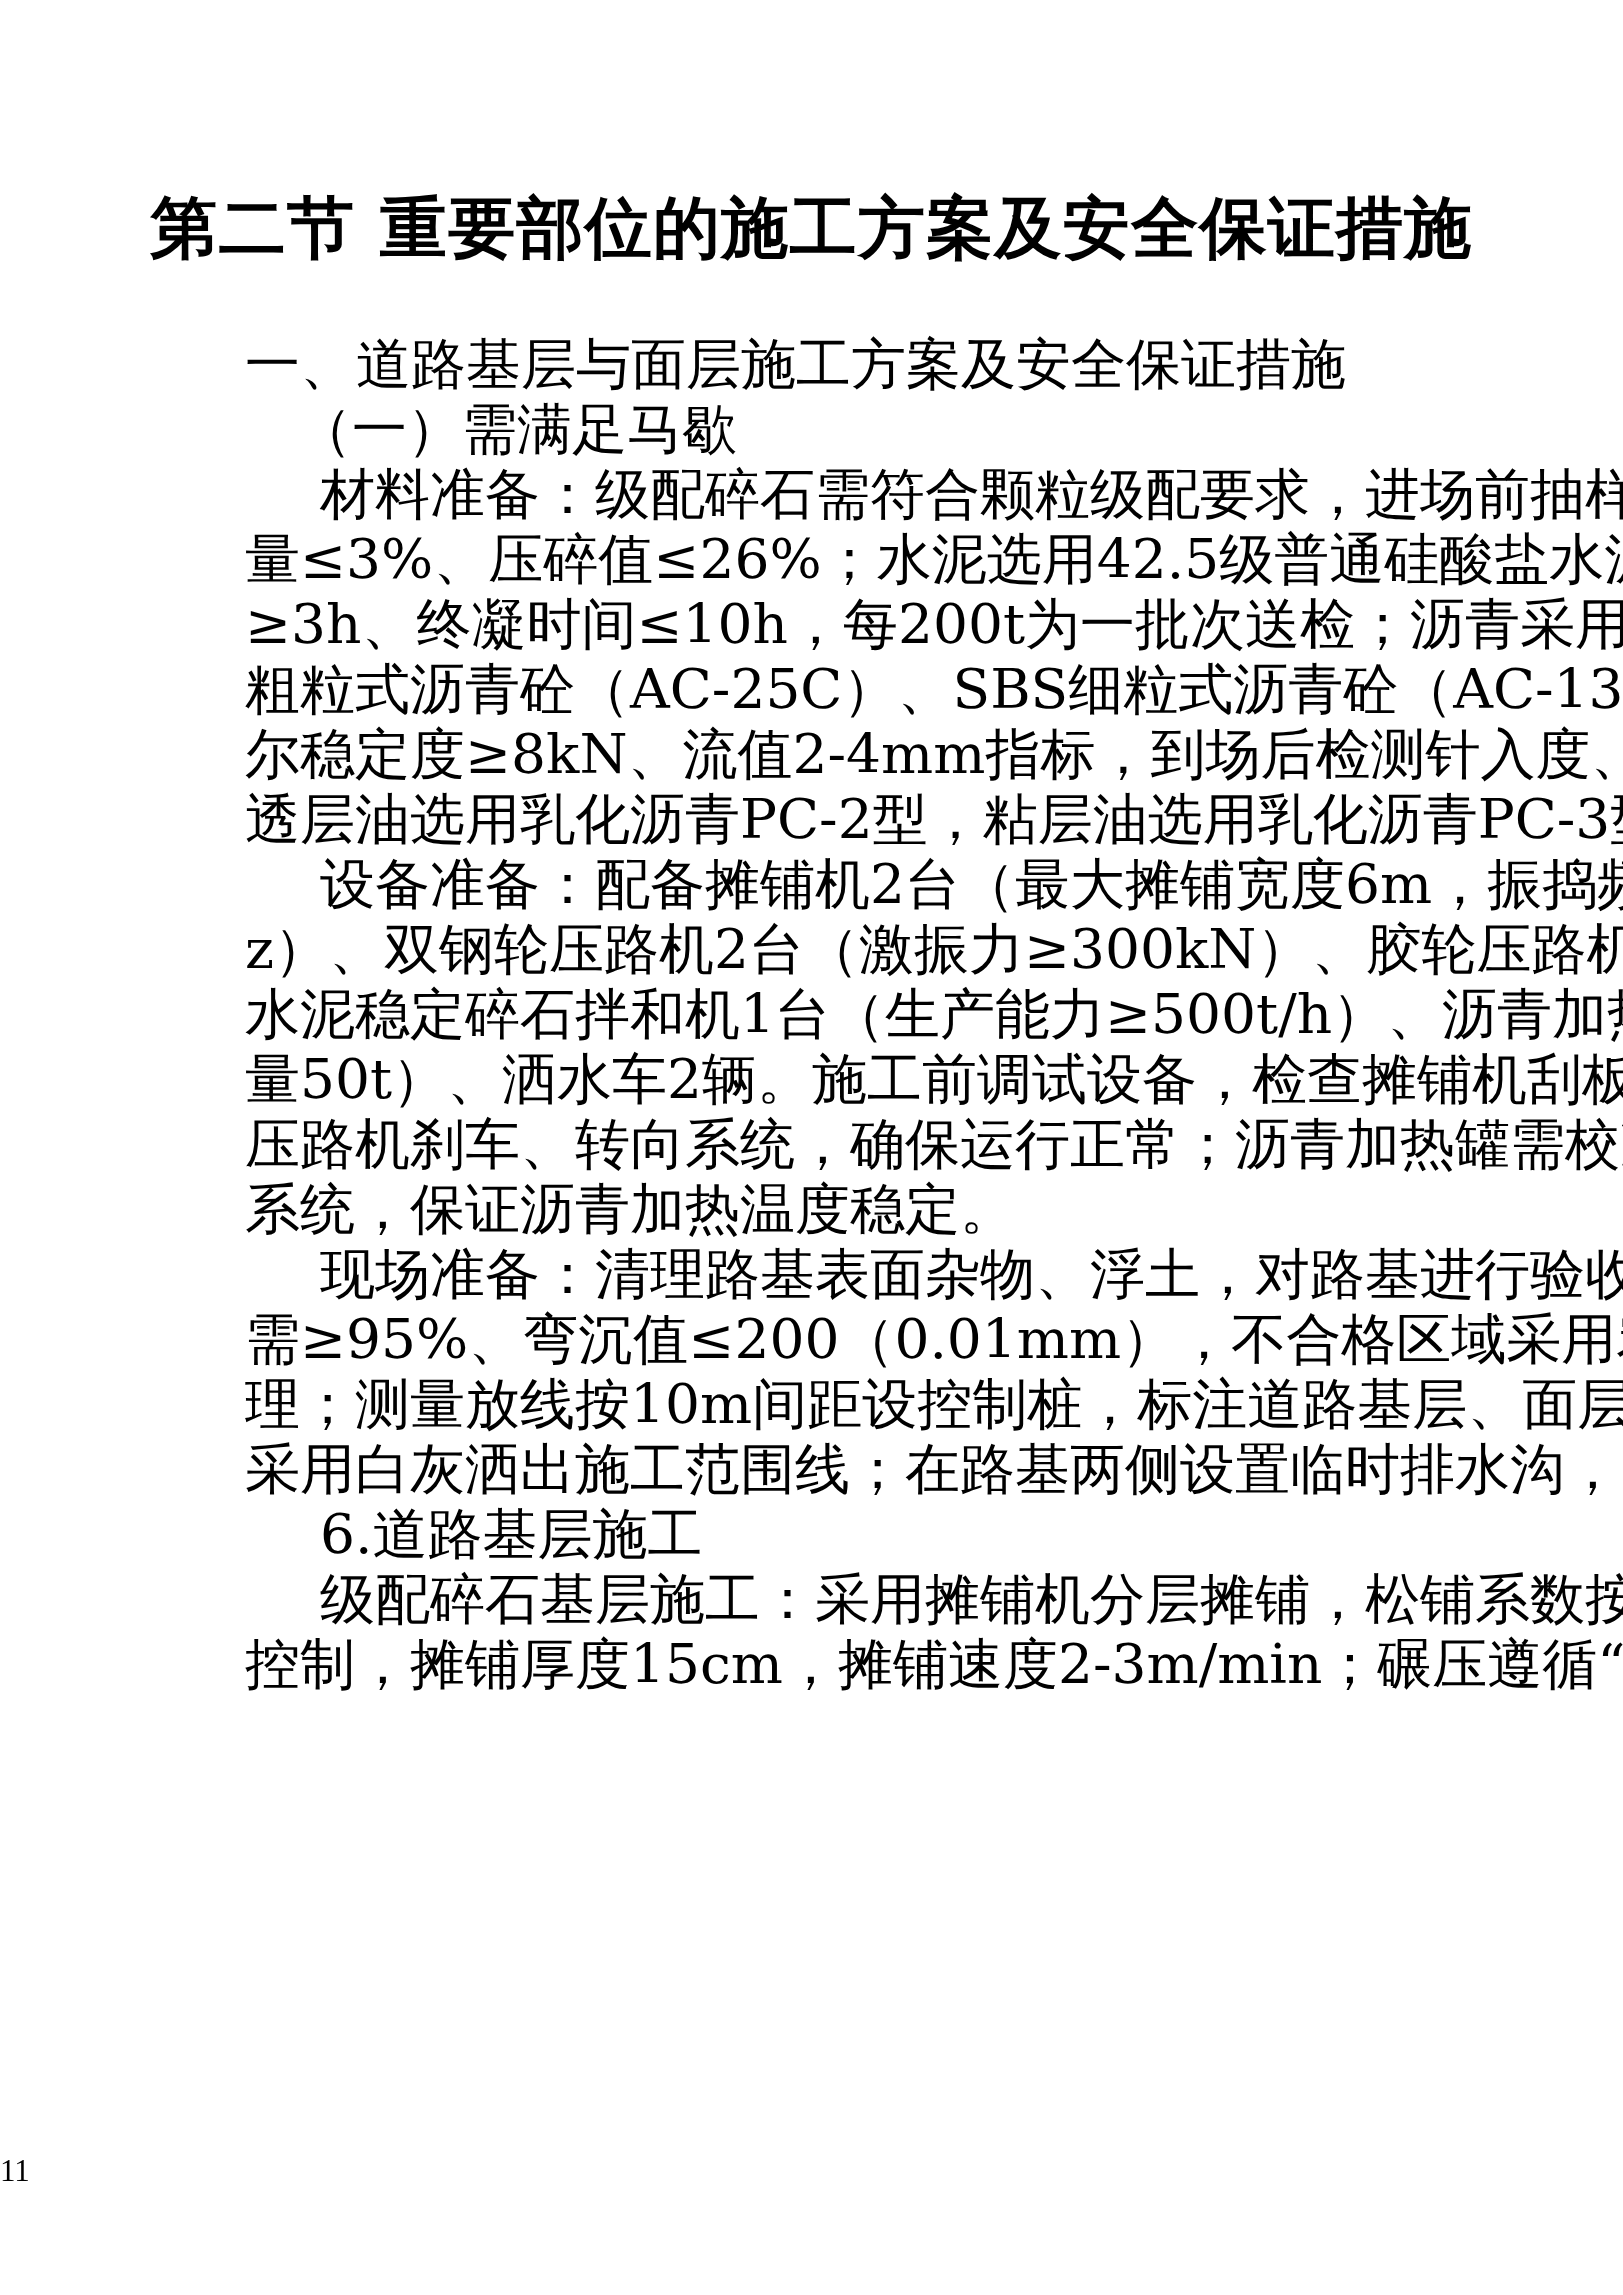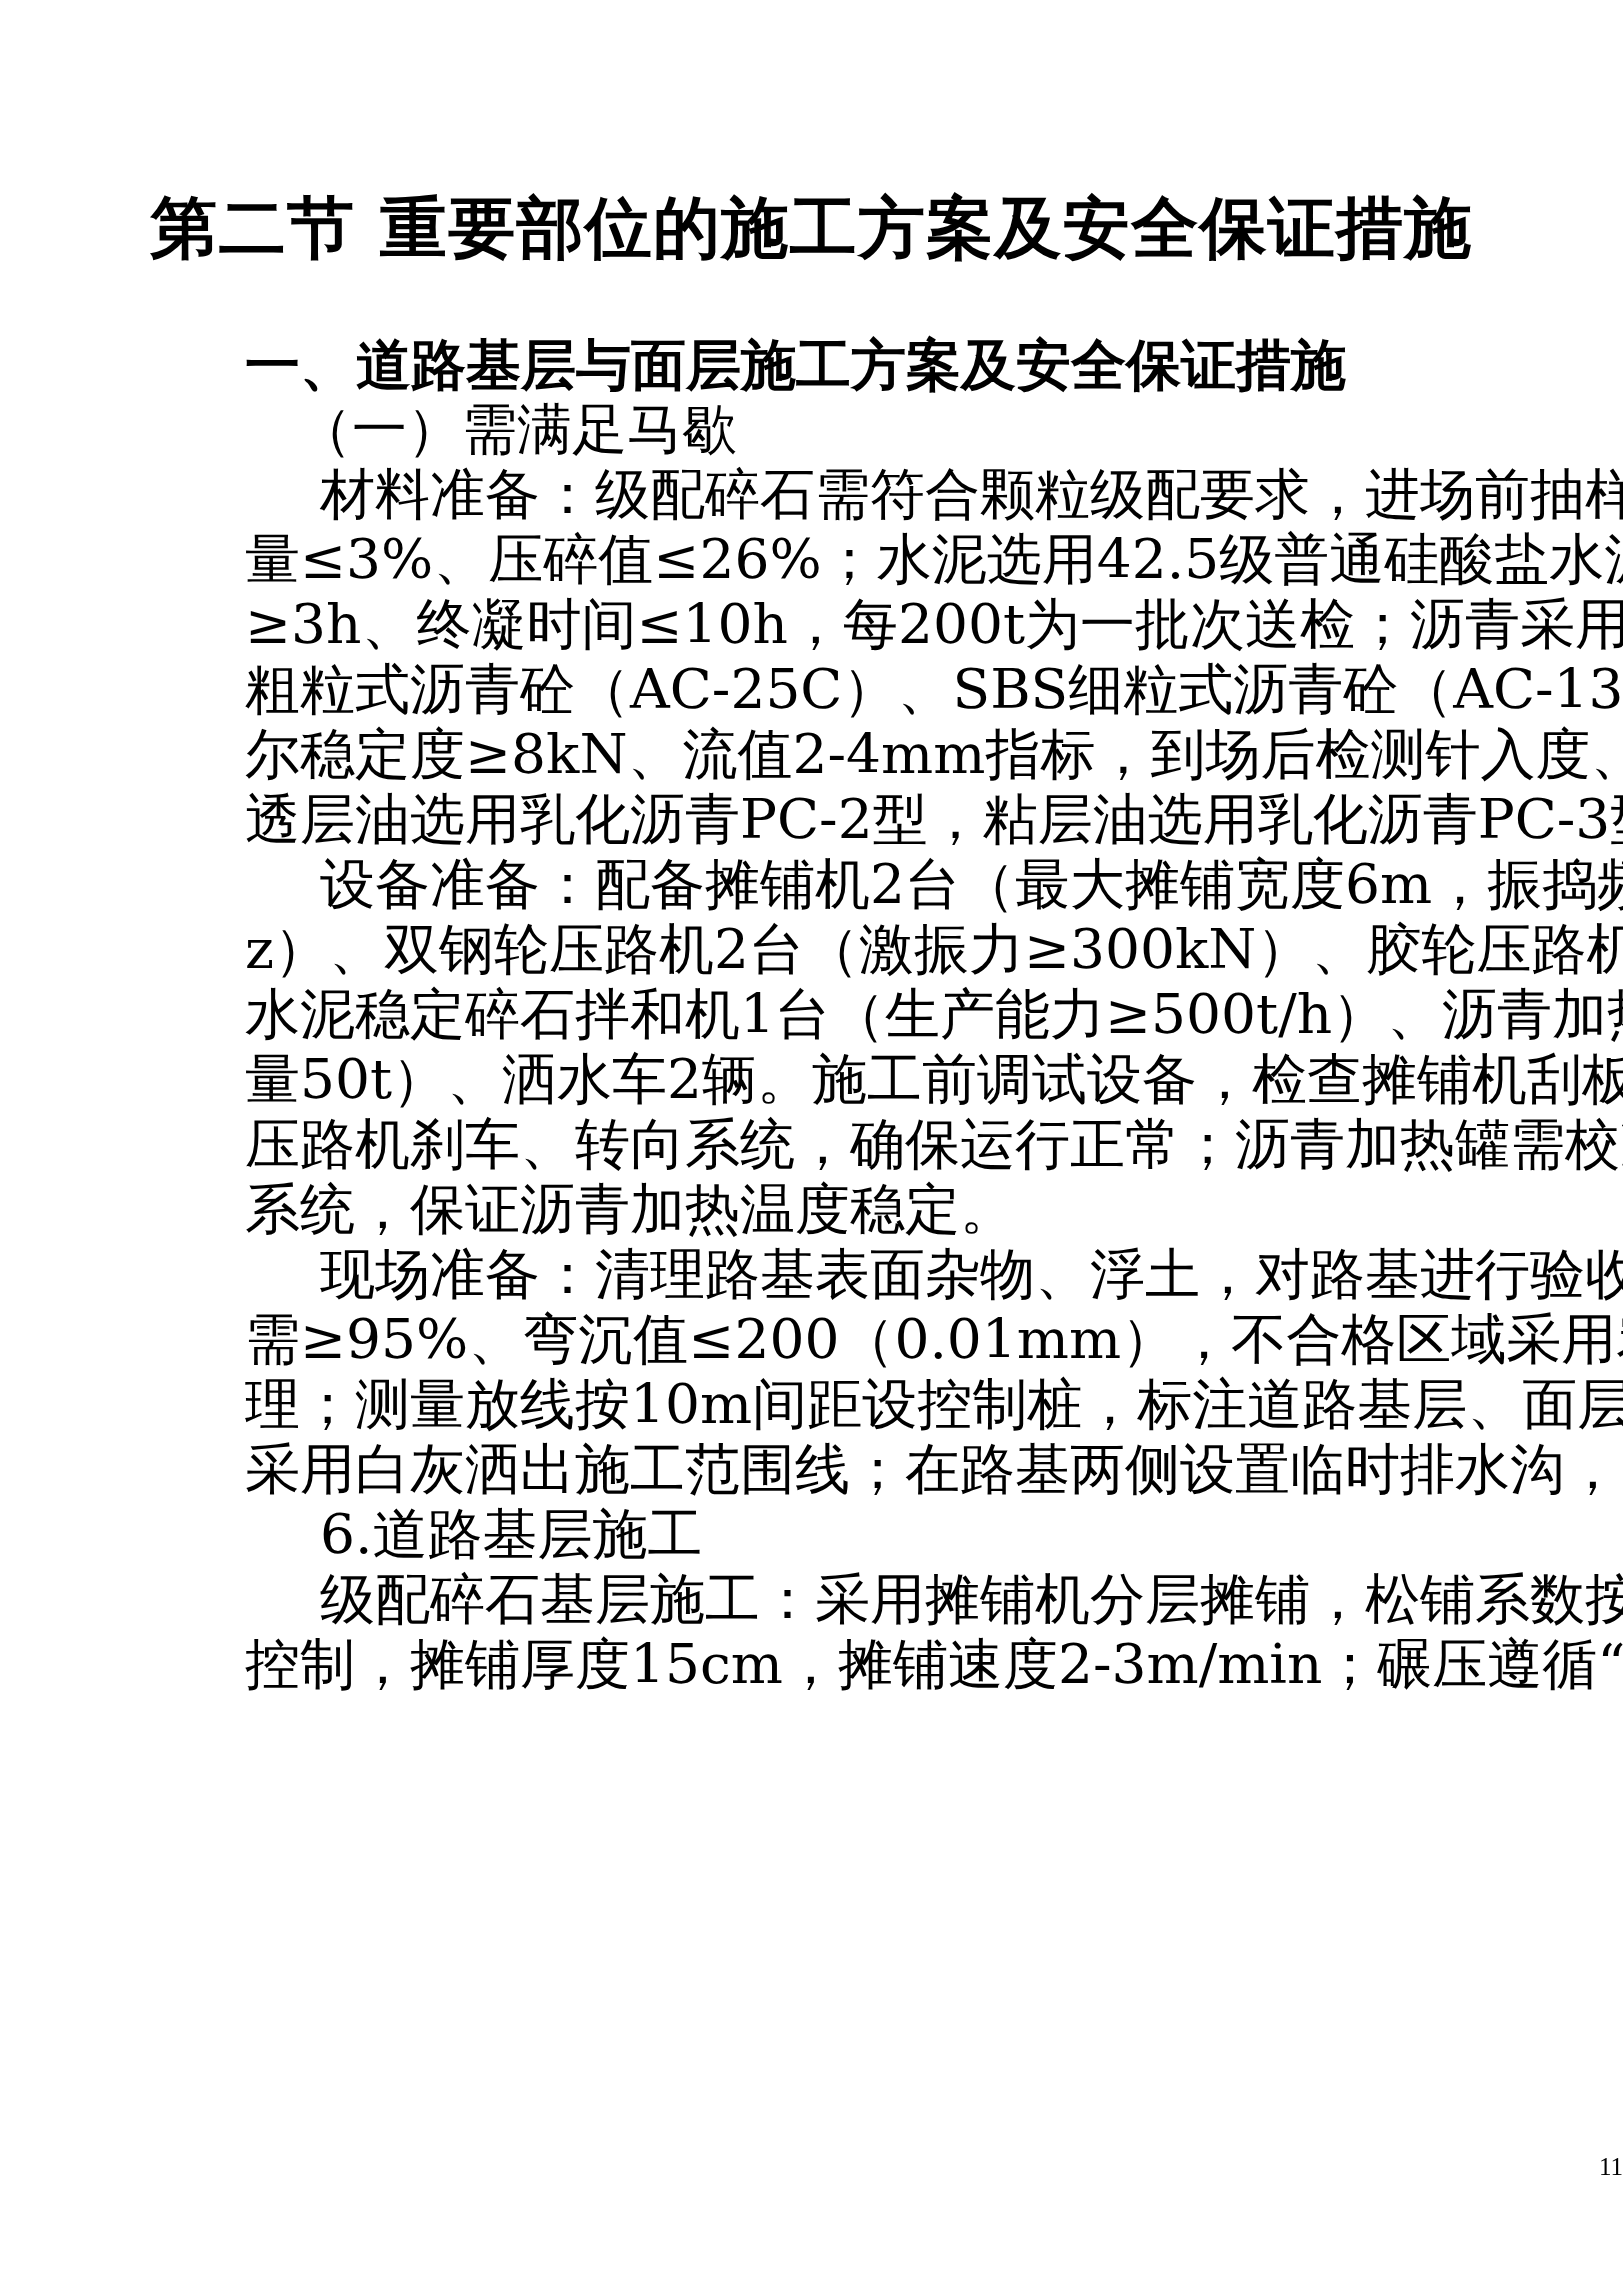--- a/index.html
+++ b/index.html
@@ -10,31 +10,31 @@
            font-family:"DejaVu Sans","Liberation Sans",sans-serif; font-weight:bold;
            font-size:67px; line-height:65px; letter-spacing:1.3px; }
   .body { position:absolute; left:245px; width:1142px; top:332px; }
   .line { font-size:55px; line-height:65px; height:65px; white-space:nowrap; overflow:visible;
           text-align:justify; text-align-last:justify; }
   .line.last { text-align-last:left; }
   .h1 { text-align-last:left; }
   .h1 .num { display:inline-block; width:111px; }
   .indent { padding-left:75px; text-align-last:left; }
   .para-first { padding-left:75px; }
-  .pageno { position:absolute; top:2153px; left:0; width:1623px; text-align:right;
-            font-family:"Liberation Serif","DejaVu Serif",serif; font-size:25px; }
+  .pageno { position:absolute; top:2153px; left:0; width:1623px; text-align:left;
+            font-family:"Liberation Serif","DejaVu Serif",serif; font-size:31px; }
 </style>
 </head>
 <body>
 
 <div class="page">
   <div class="title">第二节 重要部位的施工方案及安全保证措施</div>
 
   <div class="body">
-    <div class="line h1" style="margin-top:0px;font-weight:bold;">
+    <div class="line h1" style="margin-top:0px;">
       <span class="num">一、</span><span>道路基层与面层施工方案及安全保证措施</span>
     </div>
     <div class="line indent" style="padding-left:52px;">（一）需满足马歇</div>
 
     <div>
       <div class="line para-first">材料准备：级配碎石需符合颗粒级配要求，进场前抽样检测含泥</div>
       <div class="line">量≤3%、压碎值≤26%；水泥选用42.5级普通硅酸盐水泥，初凝时间</div>
       <div class="line">≥3h、终凝时间≤10h，每200t为一批次送检；沥青采用进口品种，</div>
       <div class="line">粗粒式沥青砼（AC-25C）、SBS细粒式沥青砼（AC-13C）需满足马歇</div>
       <div class="line">尔稳定度≥8kN、流值2-4mm指标，到场后检测针入度、延度等参数；</div>

